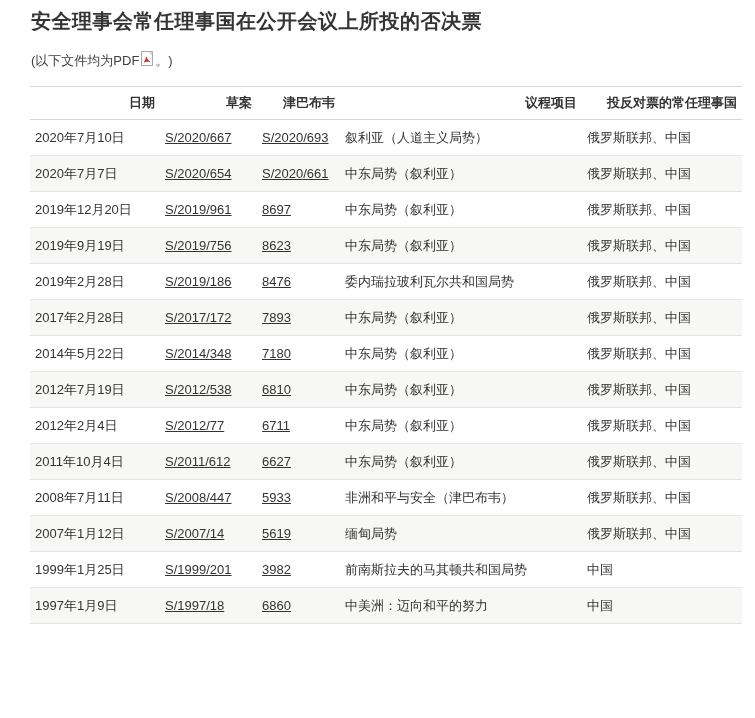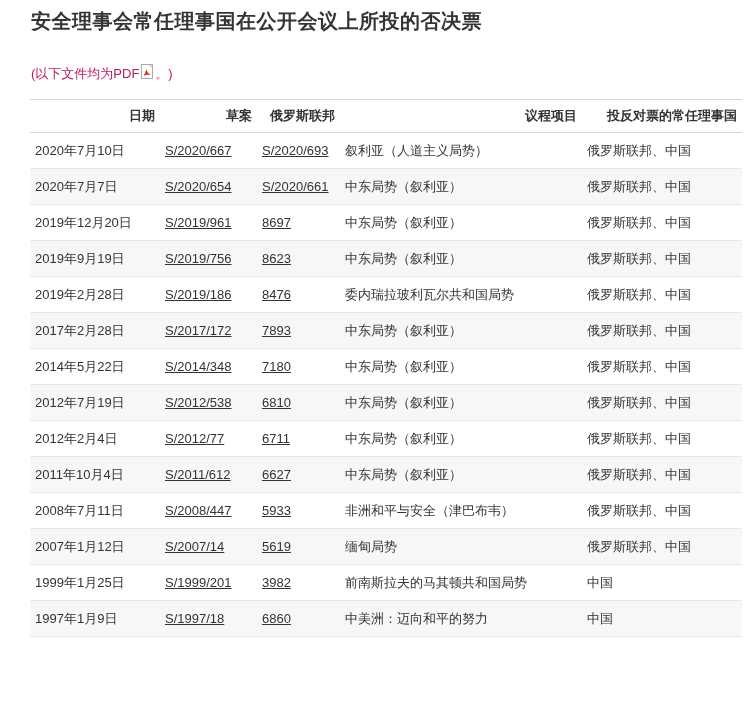--- a/index.html
+++ b/index.html
@@ -19,24 +19,24 @@
   }
   h1.page-title {
     font-size: 20px;
     line-height: 24px;
     font-weight: bold;
     color: #343434;
     margin: 9px 0 0 1px;
     letter-spacing: 0.5px;
   }
   .pdf-note {
-    margin: 31px 0 0 1px;
+    margin: 18px 0 0 1px;
     font-size: 13px;
     line-height: 17px;
-    color: #be185d;
+    color: #404040;
     display: flex;
     align-items: center;
     gap: 0;
   }
   .pdf-note .pdf-icon {
     display: inline-block;
     margin: 0 1px;
   }
   table.veto-table {
     margin-top: 16px;
@@ -104,21 +104,21 @@
       <col class="c-date">
         <col class="c-draft">
         <col class="c-meeting">
         <col class="c-agenda">
         <col class="c-veto">
     </colgroup>
     <thead>
       <tr>
         <th>日期</th>
         <th>草案</th>
-        <th>俄罗斯联邦</th>
+        <th>津巴布韦</th>
         <th>议程项目</th>
         <th>投反对票的常任理事国</th>
       </tr>
     </thead>
     <tbody id="veto-table-body">
         <tr>
       <td><span>2020年7月10日</span></td>
       <td><a class="cell-link" href="#">S/2020/667</a></td>
       <td><a class="cell-link" href="#">S/2020/693</a></td>
       <td><span>叙利亚（人道主义局势）</span></td>

